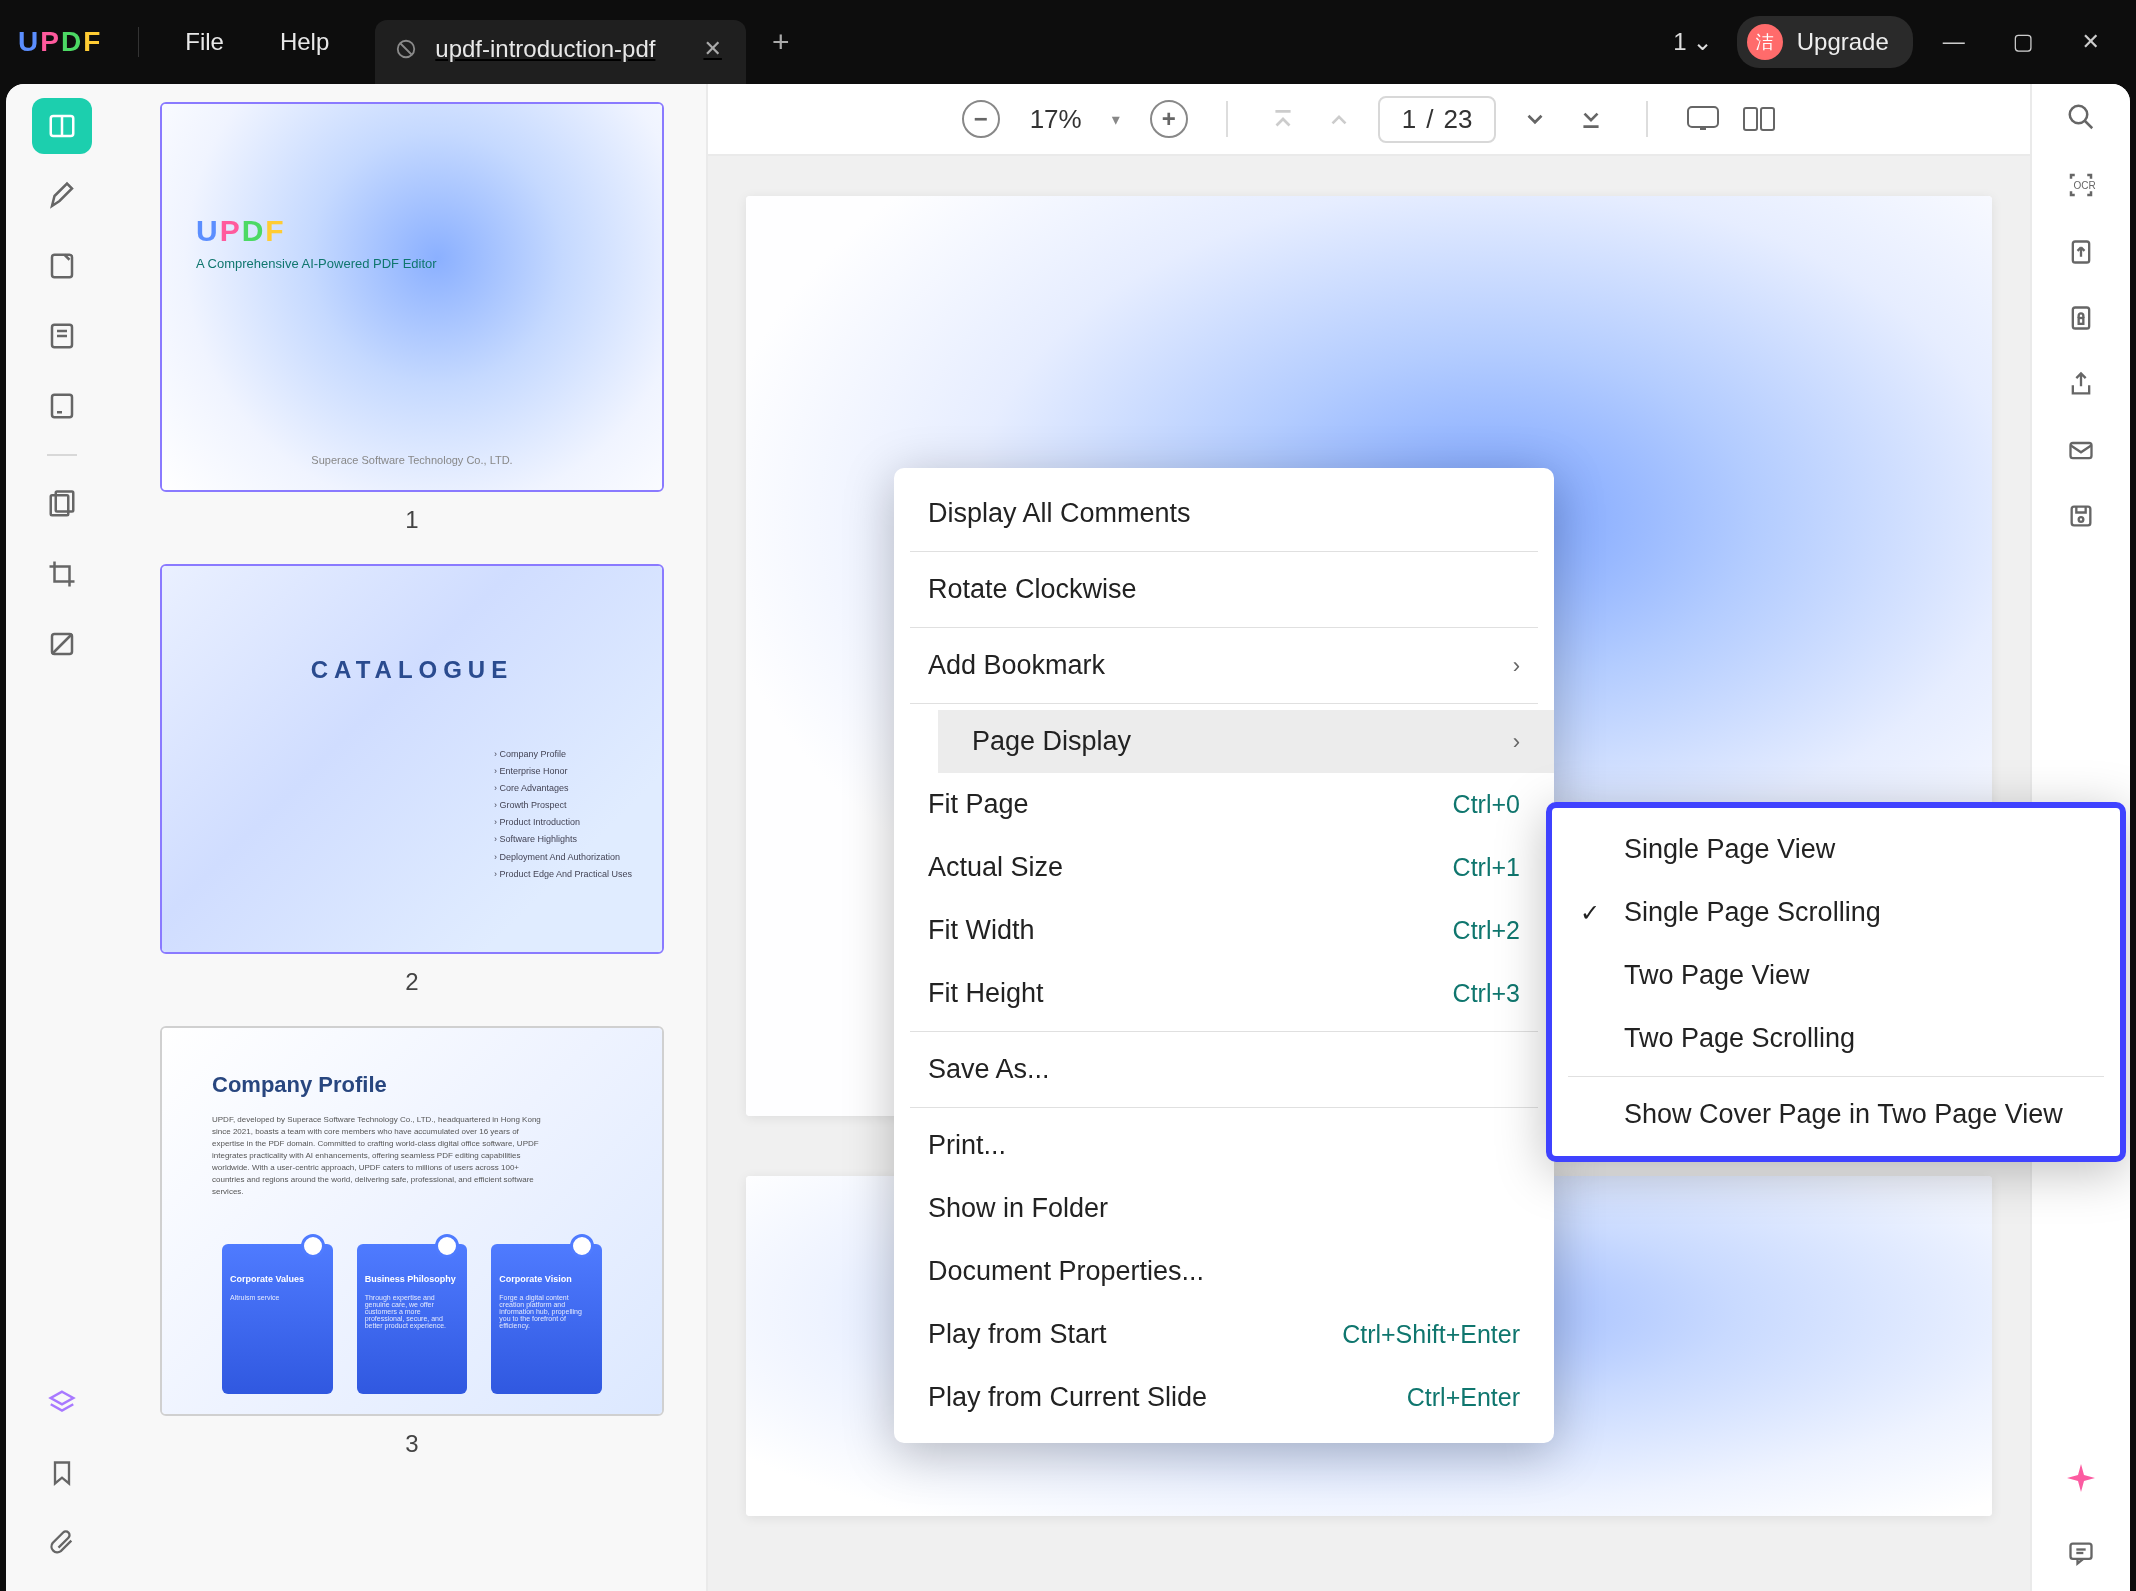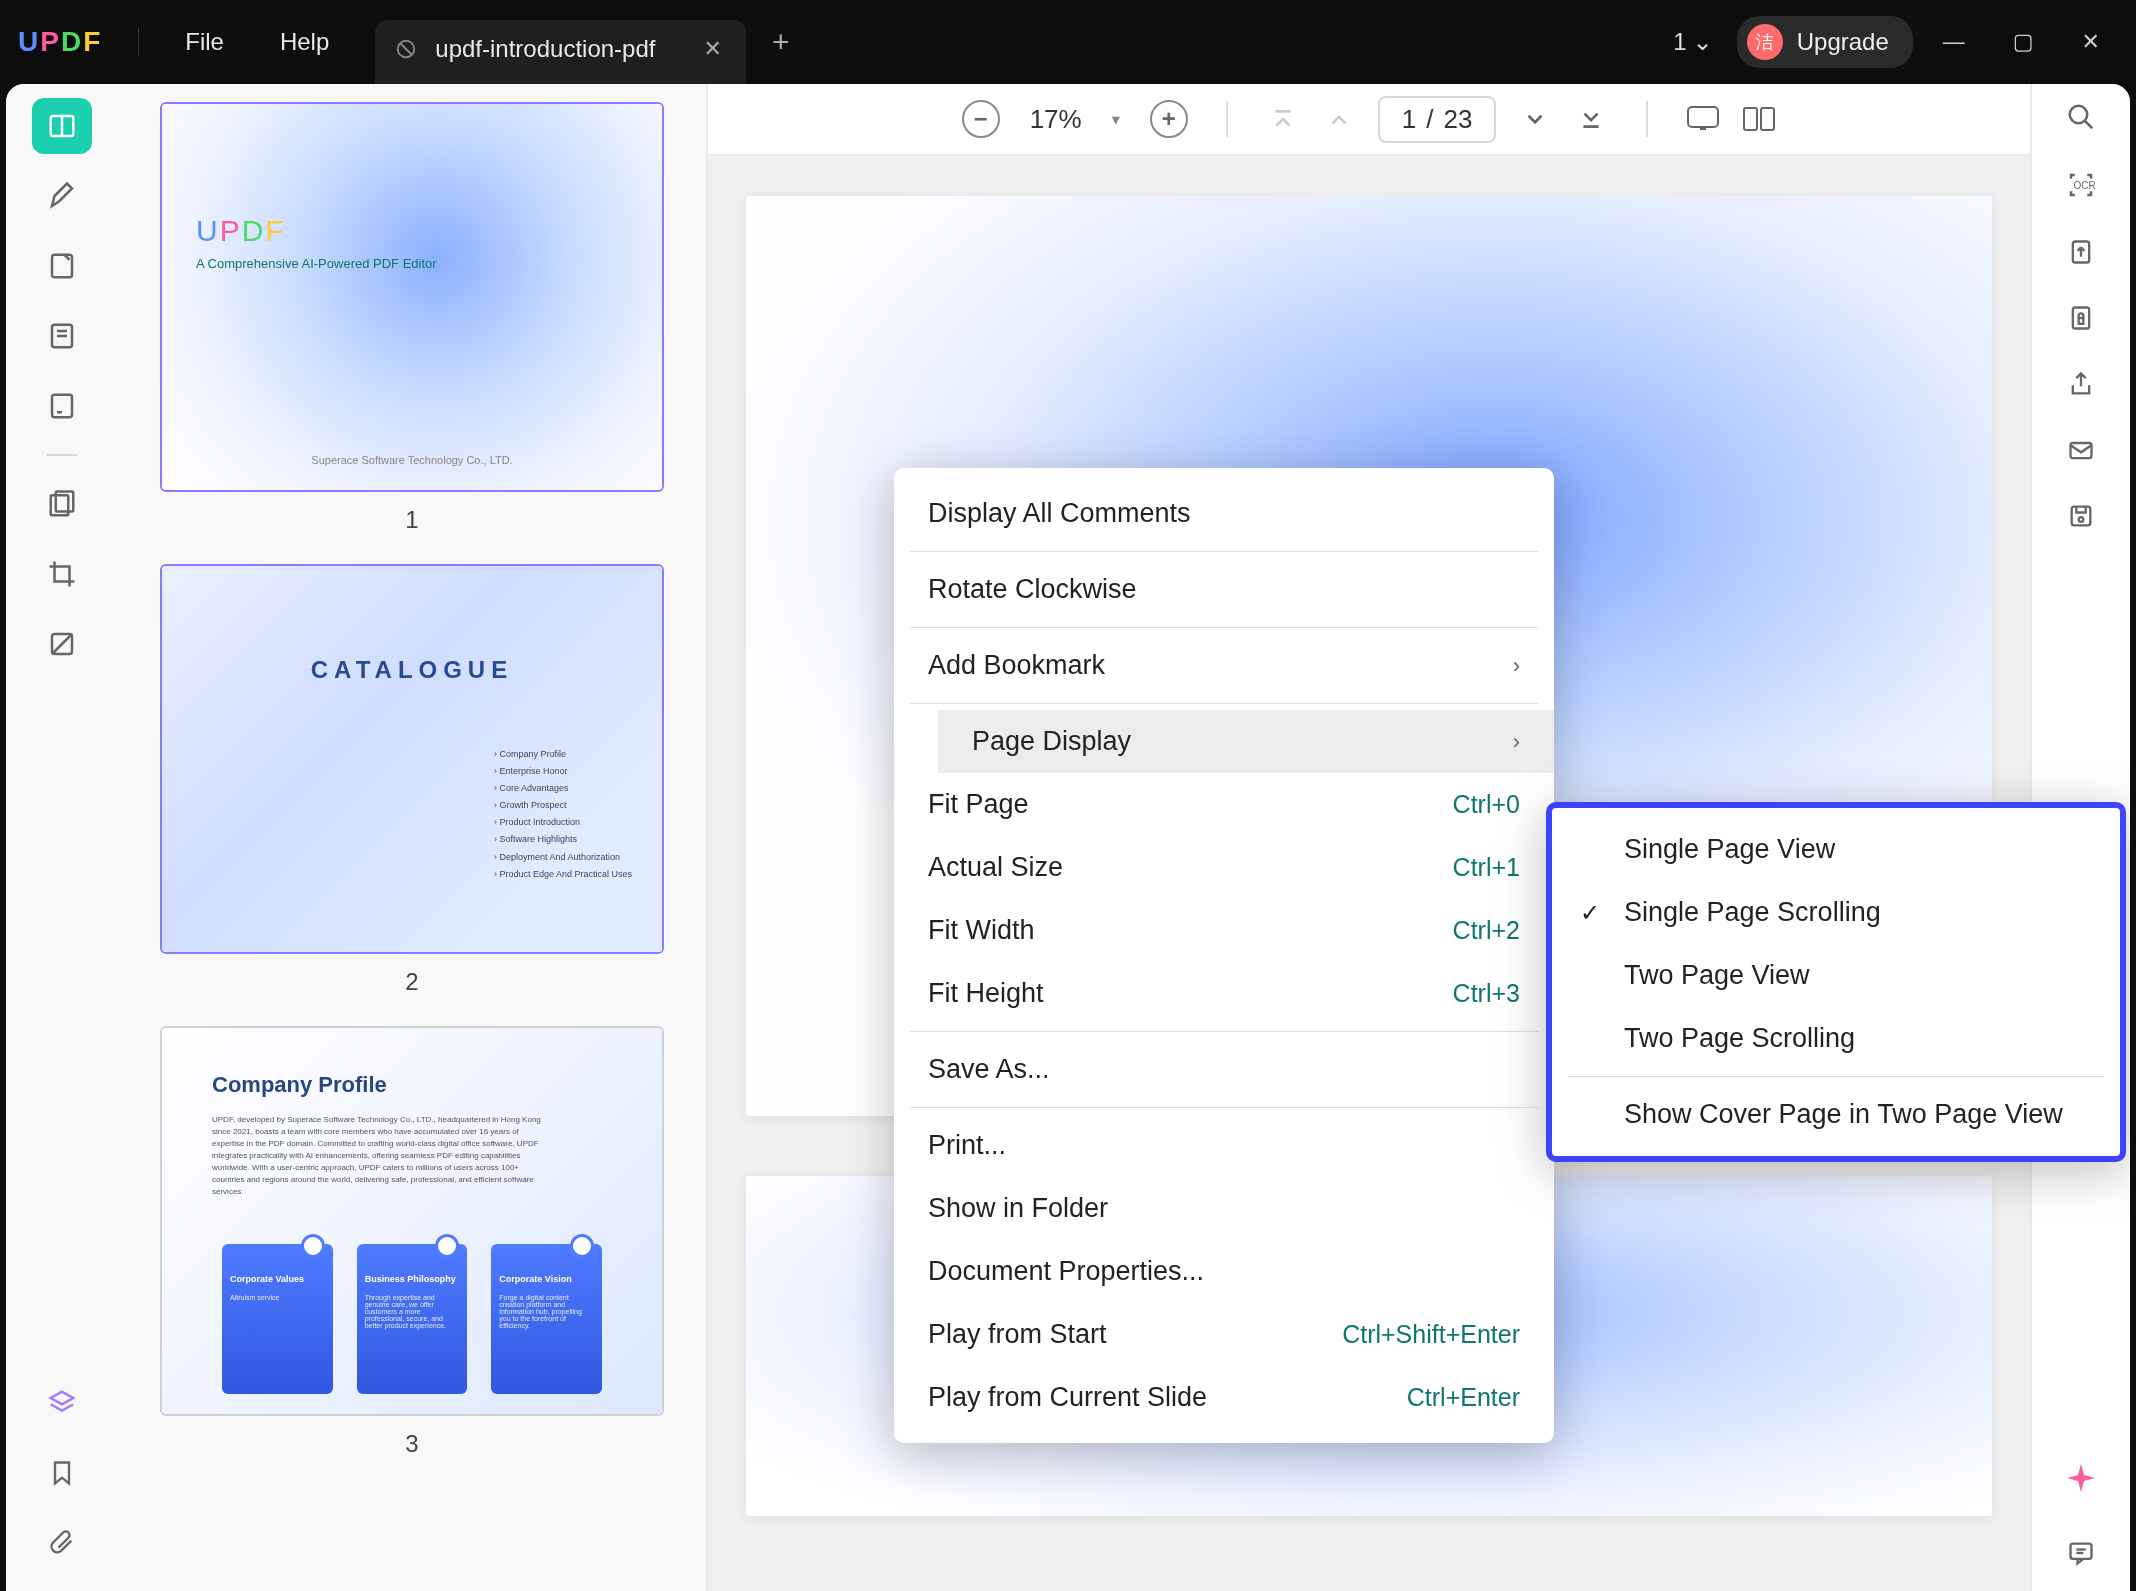--- a/index.html
+++ b/index.html
@@ -7,21 +7,21 @@
 
 
 .titlebar { height: 84px; background: #0d0d0d; display: flex; align-items: center; padding: 0 18px; position: relative; }
 .logo { display: flex; align-items: center; gap: 2px; font-weight: 700; font-size: 28px; margin-right: 20px; }
 .logo .u { color: #5b8eff; }
 .logo .p { color: #ff5a9d; }
 .logo .d { color: #4cd964; }
 .logo .f { color: #ffcc33; }
 .tb-divider { width: 1px; height: 30px; background: #333; margin: 0 18px; }
 .menu-item { color: #e8e8e8; font-size: 24px; padding: 10px 28px; cursor: pointer; text-align: center; }
-.tab { background: #1f1f1f; border-radius: 12px 12px 0 0; display: flex; align-items: center; padding: 12px 24px 18px 20px; gap: 18px; margin-left: 18px; height: 64px; margin-top: 20px; }
+.tab { background: #1f1f1f; border-radius: 12px 12px 0 0; display: flex; align-items: center; padding: 12px 24px 18px 20px; gap: 18px; margin-left: 18px; height: 64px; margin-top: 20px; text-decoration: underline; }
 .tab .doc-icon { color: #8a8a8a; font-size: 22px; }
 .tab .tab-title { color: #e8e8e8; font-size: 24px; margin-right: 30px; }
 .tab .close { color: #aaa; font-size: 22px; }
 .new-tab { color: #aaa; font-size: 30px; margin-left: 26px; font-weight: 300; }
 .tb-right { margin-left: auto; display: flex; align-items: center; gap: 12px; }
 .tab-count { color: #ddd; font-size: 24px; display: flex; align-items: center; gap: 6px; margin-right: 12px; }
 .upgrade { background: #2a2a2a; border-radius: 22px; display: flex; align-items: center; gap: 14px; padding: 8px 24px 8px 10px; }
 .avatar { width: 36px; height: 36px; border-radius: 50%; background: #ff6b6b; color: #fff; display: flex; align-items: center; justify-content: center; font-size: 18px; }
 .upgrade-label { color: #eee; font-size: 24px; }
 .win-btn { color: #ccc; font-size: 22px; padding: 10px 18px; }
@@ -38,21 +38,21 @@
 .left-tools .bottom { margin-top: auto; display: flex; flex-direction: column; align-items: center; gap: 14px; padding-bottom: 20px; }
 .layers-icon { color: #a879ff; }
 
 
 .thumbs { width: 590px; background: #f8f8f8; padding: 18px 42px 0 42px; overflow: hidden; border-right: 2px solid #eaeaea; }
 .thumb { margin-bottom: 30px; }
 .thumb-img { width: 100%; height: 390px; border: 2px solid #8a7aff; border-radius: 6px; background: #fff; position: relative; overflow: hidden; }
 .thumb-img.notsel { border-color: #d0d0d0; }
 .thumb-num { text-align: center; color: #444; font-size: 24px; margin-top: 14px; }
 .thumb1-bg { position: absolute; inset: 0; background: radial-gradient(circle at 55% 40%, #8bb0ff 0%, #c5d9ff 35%, #f0f4ff 70%, #fff 100%); }
-.thumb1-title { position: absolute; left: 34px; top: 110px; font-weight: 400; font-size: 30px; letter-spacing: 2px; }
+.thumb1-title { position: absolute; left: 34px; top: 110px; font-weight: 700; font-size: 30px; letter-spacing: 2px; }
 .thumb1-sub { position: absolute; left: 34px; top: 152px; font-size: 13px; color: #0f766e; }
 .thumb1-foot { position: absolute; left: 0; right: 0; bottom: 24px; text-align: center; color: #888; font-size: 11px; }
 .thumb2-bg { position: absolute; inset: 0; background: linear-gradient(135deg, #eaf0ff 0%, #d0ddff 40%, #e0ecff 80%); }
 .thumb2-title { position: absolute; left: 0; right: 0; top: 90px; text-align: center; font-weight: 800; color: #2a4b8f; font-size: 24px; letter-spacing: 6px; }
 .thumb2-list { position: absolute; right: 30px; top: 180px; font-size: 9px; color: #445; line-height: 1.9; }
 .thumb3-bg { position: absolute; inset: 0; background: linear-gradient(135deg, #fff 0%, #eef3ff 50%, #dce8ff 100%); }
 .thumb3-title { position: absolute; left: 50px; top: 44px; font-weight: 700; color: #28467f; font-size: 22px; }
 .thumb3-body { position: absolute; left: 50px; top: 86px; font-size: 8px; color: #555; width: 340px; line-height: 1.5; }
 .thumb3-cards { position: absolute; left: 60px; right: 60px; bottom: 20px; display: flex; gap: 24px; }
 .thumb3-card { flex: 1; height: 150px; background: linear-gradient(180deg, #4f7bff 0%, #3058e0 100%); border-radius: 6px; position: relative; color: #fff; padding: 30px 8px 8px; font-size: 9px; font-weight: 600; }

